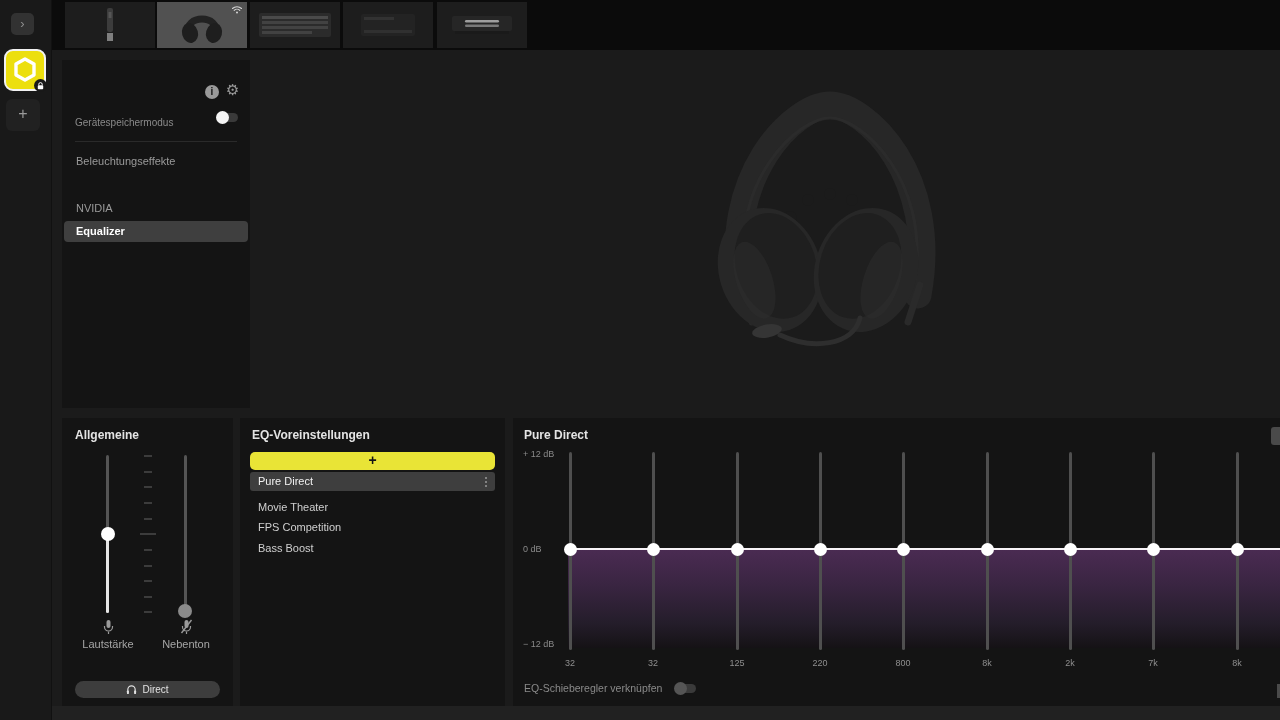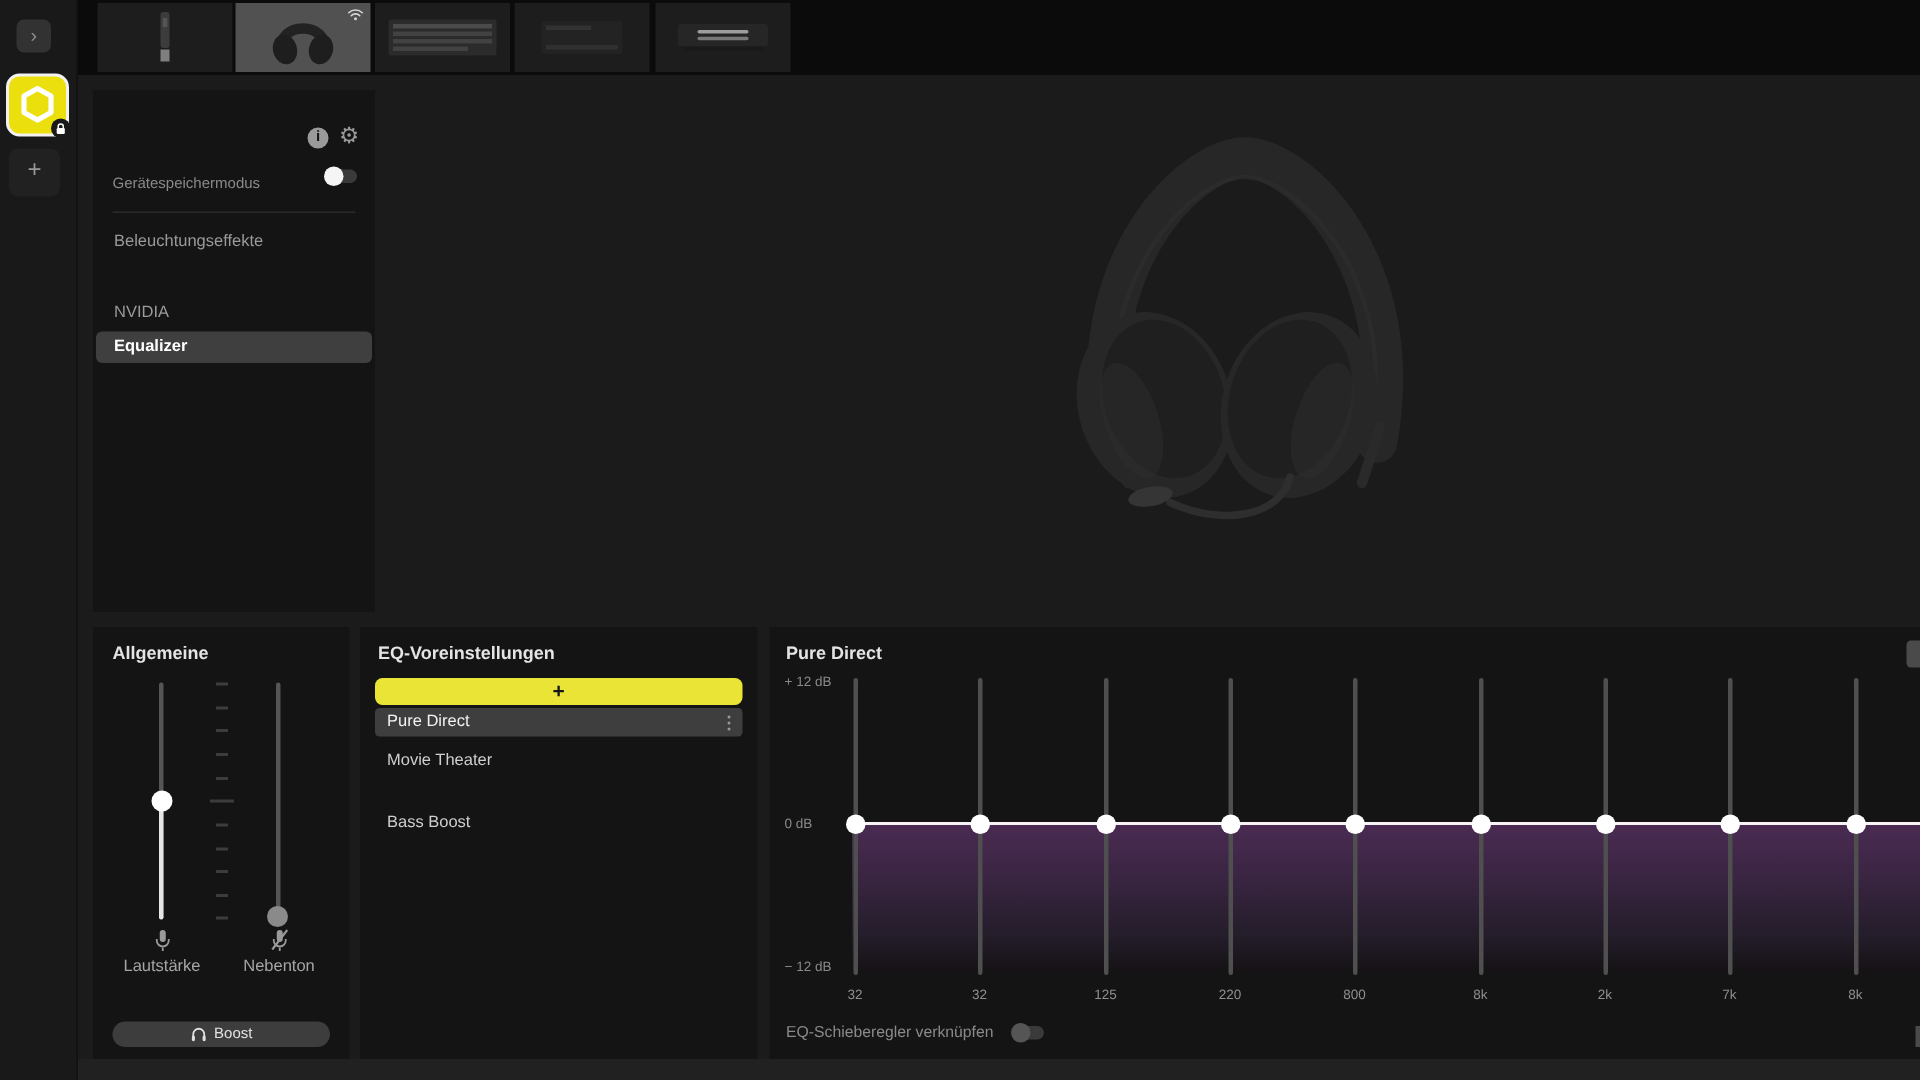--- a/index.html
+++ b/index.html
@@ -224,32 +224,33 @@
       <line x1="1" y1="14" x2="11" y2="1" stroke="#9a9a9a" stroke-width="1.4"></line>
     </svg>
     <div class="slider-label" style="left:1px;top:220px">Lautstärke</div>
     <div class="slider-label" style="left:79px;top:220px">Nebenton</div>
     <div id="stereo-btn">
       <svg width="11" height="11" viewBox="0 0 12 12">
         <path d="M2 9V6a4 4 0 0 1 8 0v3" fill="none" stroke="#e2e2e2" stroke-width="1.3"></path>
         <rect x="1" y="7" width="2.2" height="4" rx="1" fill="#e2e2e2"></rect>
         <rect x="8.8" y="7" width="2.2" height="4" rx="1" fill="#e2e2e2"></rect>
       </svg>
-      <span>Boost</span>
+      <span>Direct</span>
     </div>
   </div>
 
   <div class="panel" id="presets-panel" style="left:188px;top:368px;width:265px;height:288px">
     <div class="panel-title" style="left:12px;top:10px">EQ-Voreinstellungen</div>
     <div id="add-preset-btn">+</div>
     <div class="preset-row sel" style="top:54px">
       <span>Pure Direct</span>
       <span class="kebab"></span>
     </div>
     <div class="preset-row" style="top:80px">Movie Theater</div>
+    <div class="preset-row" style="top:100px">FPS Competition</div>
     <div class="preset-row" style="top:121px">Bass Boost</div>
   </div>
 
   <div class="panel" id="eq-panel" style="left:461px;top:368px;width:767px;height:288px">
     <div class="panel-title" style="left:11px;top:10px">Pure Direct</div>
     <div id="eq-corner-btn"></div>
     <div class="db-label" style="top:31px">+ 12 dB</div>
     <div class="db-label" style="top:126px">0 dB</div>
     <div class="db-label" style="top:221px">− 12 dB</div>
 

